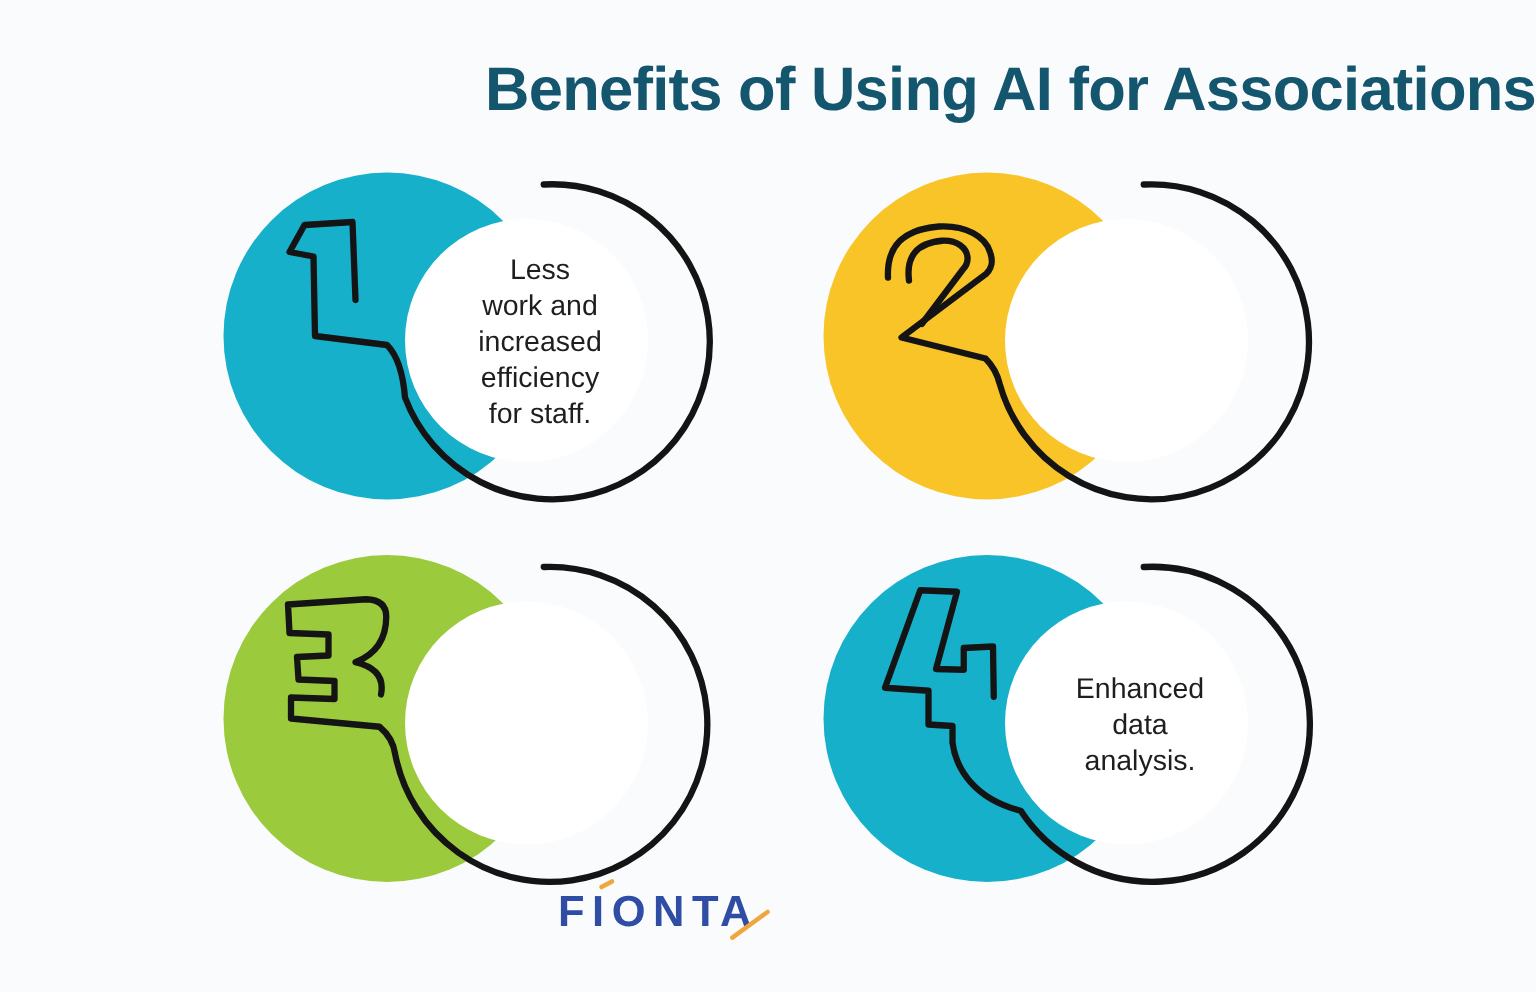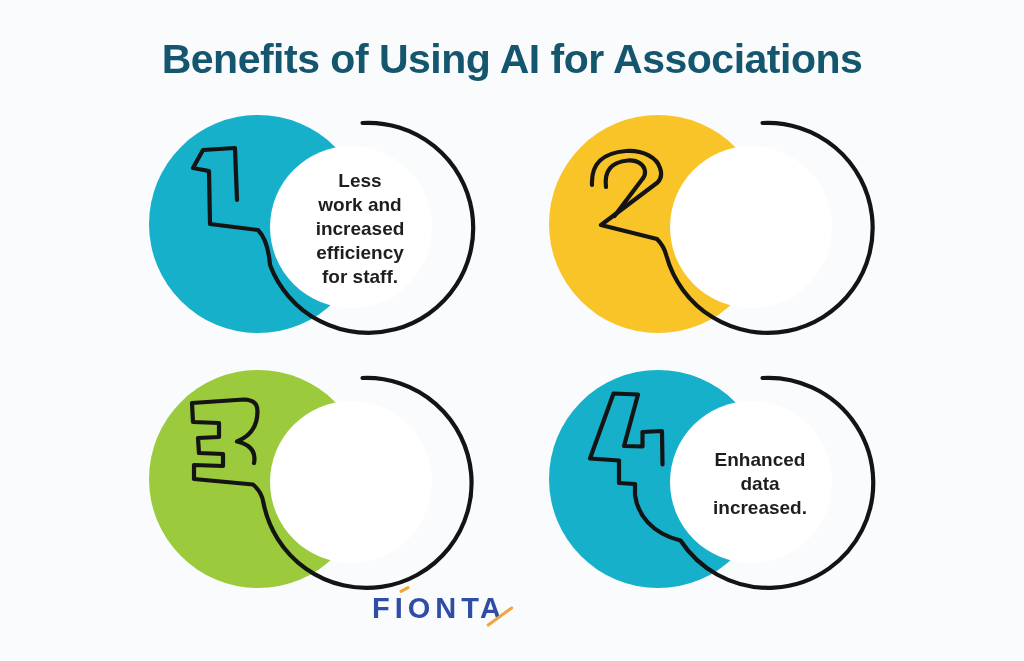--- a/index.html
+++ b/index.html
@@ -3,23 +3,23 @@
 <meta charset="utf-8">
 <style>
   html,body{margin:0;padding:0;}
   body{
     width:1024px;height:661px;position:relative;overflow:hidden;
     background:#fafbfc;
     font-family:"Liberation Sans", sans-serif;
   }
   .title{
     position:absolute;top:36px;left:0;width:1024px;
-    text-align:center;font-size:41px;font-weight:bold;letter-spacing:-0.5px;
+    text-align:right;font-size:41px;font-weight:bold;letter-spacing:-0.5px;
   }
-  .panel{position:absolute;width:360px;height:250px;font-weight:bold;}
+  .panel{position:absolute;width:360px;height:250px;}
   .panel svg{position:absolute;left:0;top:0;}
   .panel-text{
     position:absolute;left:122px;top:50px;width:196px;height:158px;
     display:flex;align-items:center;justify-content:center;
     text-align:center;white-space:pre-line;
     font-size:19px;line-height:1.26;color:#1e1e1e;
   }
   #p1{left:140px;top:100px;}
   #p2{left:540px;top:100px;}
   #p3{left:140px;top:355px;}
@@ -76,18 +76,18 @@
 </div>
 
 <div class="panel" id="p4">
   <svg viewBox="0 0 360 250" width="360" height="250">
     <circle cx="118" cy="124" r="109" fill="#17B0CB"></circle>
     <circle cx="211" cy="127" r="81" fill="#ffffff"></circle>
     <path class="stroke-art" role="img" d="M 122.5 109.5 L 122 76 L 102.5 77 L 102.5 91.5 L 84 91 L 98 39.5 L 73.5 38.5 L 50 103.5 L 79 105.5 L 79 128 L 95 129 L 95 140 C 97.5 159 111 178 140.5 185.5 A 105 105 0 1 0 222.5 23" aria-label="4"></path>
   </svg>
   <div class="panel-text">Enhanced
 data
-increased.</div>
+analysis.</div>
 </div>
 
 <div class="logo" role="img" aria-label="FIONTA" style="color: rgb(47, 77, 165);">
   <span class="ltr">F</span><span class="ltr"><span>I</span><span class="accent-i" style="background: rgb(239, 167, 60);"></span></span><span class="ltr">O</span><span class="ltr">N</span><span class="ltr">T</span><span class="ltr ltr-a"><span>A</span><span class="slash-a" style="background: rgb(239, 167, 60);"></span></span>
 </div>
 
 </body></html>

